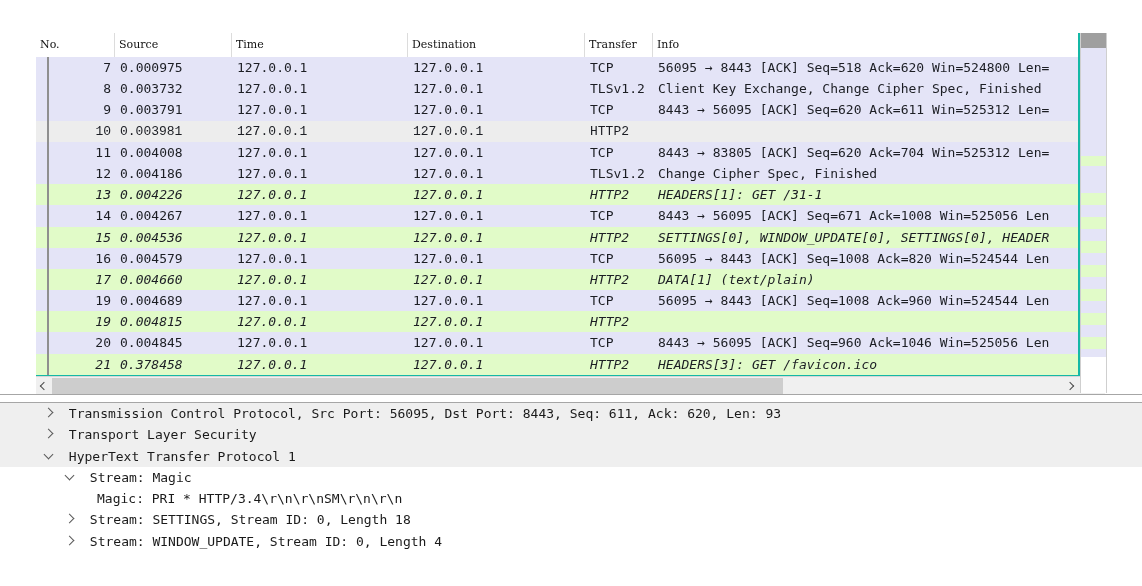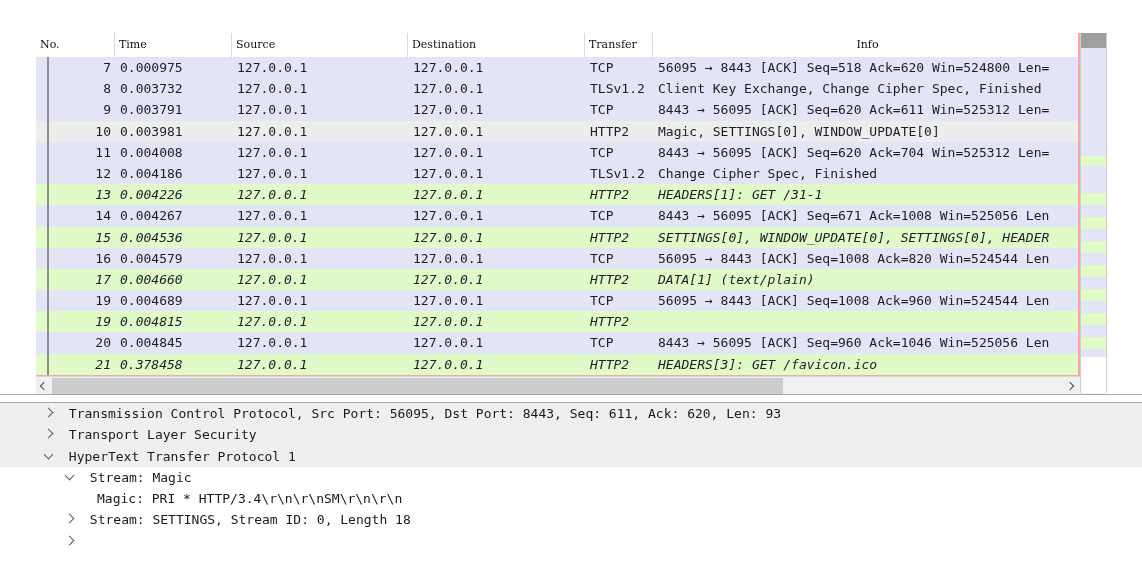--- a/index.html
+++ b/index.html
@@ -1,31 +1,31 @@
 <!DOCTYPE html>
 <html style="--tcp-row-bg: #e4e4f7; --http2-row-bg: #e1fbc8; --selected-row-bg: #ededed; --details-shaded-bg: #efefef; --scroll-track: #f0f0f0; --scroll-thumb-h: #cdcdcd; --scroll-thumb-v: #9f9f9f; --divider-line: #a6a6a6; --related-line: #8f8f8f; --row-text: #1c1e24;"><head>
 <meta charset="utf-8">
 <style>
   html,body{margin:0;padding:0;background:#ffffff;}
   #screen{position:relative;width:1142px;height:586px;background:#fff;overflow:hidden;
           font-family:"DejaVu Sans Mono","Liberation Mono",monospace;font-size:13px;color:var(--row-text,#1c1e24);}
 
   
-  #packet-list{position:absolute;left:36px;top:33px;width:1069px;height:361px;background:#fca5a5;}
+  #packet-list{position:absolute;left:36px;top:33px;width:1069px;height:361px;background:#14b8a6;}
   #col-header{position:absolute;left:0;top:0;width:1042px;height:24px;display:grid;
               grid-template-columns:79px 117px 176px 177px 68px auto;
               font-family:"DejaVu Serif","Liberation Serif",serif;font-size:11px;color:#111;background:#fff;}
   #col-header .hcell{border-right:1px solid #dcdcdc;line-height:24px;padding-left:4px;overflow:hidden;white-space:nowrap;}
-  #col-header .hcell:last-child{border-right:none;text-align:center;}
+  #col-header .hcell:last-child{border-right:none;}
   #rows{position:absolute;left:0;top:24px;width:1042px;height:318px;overflow:hidden;}
   .prow{display:grid;grid-template-columns:79px 117px 176px 177px 68px auto;height:21.2px;line-height:21.2px;
         white-space:nowrap;overflow:hidden;}
   .prow.tcp{background:var(--tcp-row-bg);}
   .prow.http2{background:var(--http2-row-bg);font-style:italic;}
-  .prow.selected{background:var(--selected-row-bg);}
+  .prow.selected{background:var(--selected-row-bg);font-family:Liberation Mono, monospace;}
   .pcell{overflow:hidden;white-space:nowrap;padding-left:5px;}
   .pcell.no{text-align:right;padding-left:0;padding-right:4px;}
   #related-line{position:absolute;left:11px;top:24px;width:2px;height:318px;background:var(--related-line);}
 
   
   #hscroll{position:absolute;left:36px;top:376px;width:1069px;height:18px;background:var(--scroll-track);border-top:1px solid #d6d6d6;}
   #hscroll .thumb{position:absolute;left:16px;top:1px;width:731px;height:16px;background:var(--scroll-thumb-h);}
   .sbtn{position:absolute;top:0;width:16px;height:18px;display:flex;align-items:center;justify-content:center;}
   #hs-left{left:0;} #hs-right{left:1026px;}
 
@@ -57,22 +57,22 @@
   .arrow.right{transform:rotate(-45deg);}
 </style>
 </head>
 <body>
 
 <div id="screen">
 
   <div id="packet-list">
     <div id="col-header">
       <div class="hcell">No.</div>
+      <div class="hcell">Source</div>
       <div class="hcell">Time</div>
-      <div class="hcell">Source</div>
       <div class="hcell">Destination</div>
       <div class="hcell">Transfer</div>
       <div class="hcell">Info</div>
     </div>
     <div id="rows">
     <div class="prow tcp">
       <div class="pcell no">7</div>
       <div class="pcell time">0.000975</div>
       <div class="pcell src">127.0.0.1</div>
       <div class="pcell dst">127.0.0.1</div>
@@ -97,30 +97,29 @@
       <div class="pcell proto">TCP</div>
       <div class="pcell info">8443 → 56095 [ACK] Seq=620 Ack=611 Win=525312 Len=</div>
     </div>
 
     <div class="prow selected">
       <div class="pcell no">10</div>
       <div class="pcell time">0.003981</div>
       <div class="pcell src">127.0.0.1</div>
       <div class="pcell dst">127.0.0.1</div>
       <div class="pcell proto">HTTP2</div>
-      <div class="pcell info">Magic, SETTINGS[0], WINDOW_UPDATE[0]</div>
     </div>
 
     <div class="prow tcp">
       <div class="pcell no">11</div>
       <div class="pcell time">0.004008</div>
       <div class="pcell src">127.0.0.1</div>
       <div class="pcell dst">127.0.0.1</div>
       <div class="pcell proto">TCP</div>
-      <div class="pcell info">8443 → 56095 [ACK] Seq=620 Ack=704 Win=525312 Len=</div>
+      <div class="pcell info">8443 → 83805 [ACK] Seq=620 Ack=704 Win=525312 Len=</div>
     </div>
 
     <div class="prow tcp">
       <div class="pcell no">12</div>
       <div class="pcell time">0.004186</div>
       <div class="pcell src">127.0.0.1</div>
       <div class="pcell dst">127.0.0.1</div>
       <div class="pcell proto">TLSv1.2</div>
       <div class="pcell info">Change Cipher Spec, Finished</div>
     </div>
@@ -269,16 +268,17 @@
       <span class="tree-text">Magic: PRI * HTTP/3.4\r\n\r\nSM\r\n\r\n</span>
     </div>
 
     <div class="tree-row lvl2">
       <span class="chev right"></span>
       <span class="tree-text">Stream: SETTINGS, Stream ID: 0, Length 18</span>
     </div>
 
     <div class="tree-row lvl2">
       <span class="chev right"></span>
+      <span class="tree-text">Stream: WINDOW_UPDATE, Stream ID: 0, Length 4</span>
     </div>
   </div>
 
 </div>
 
 </body></html>

